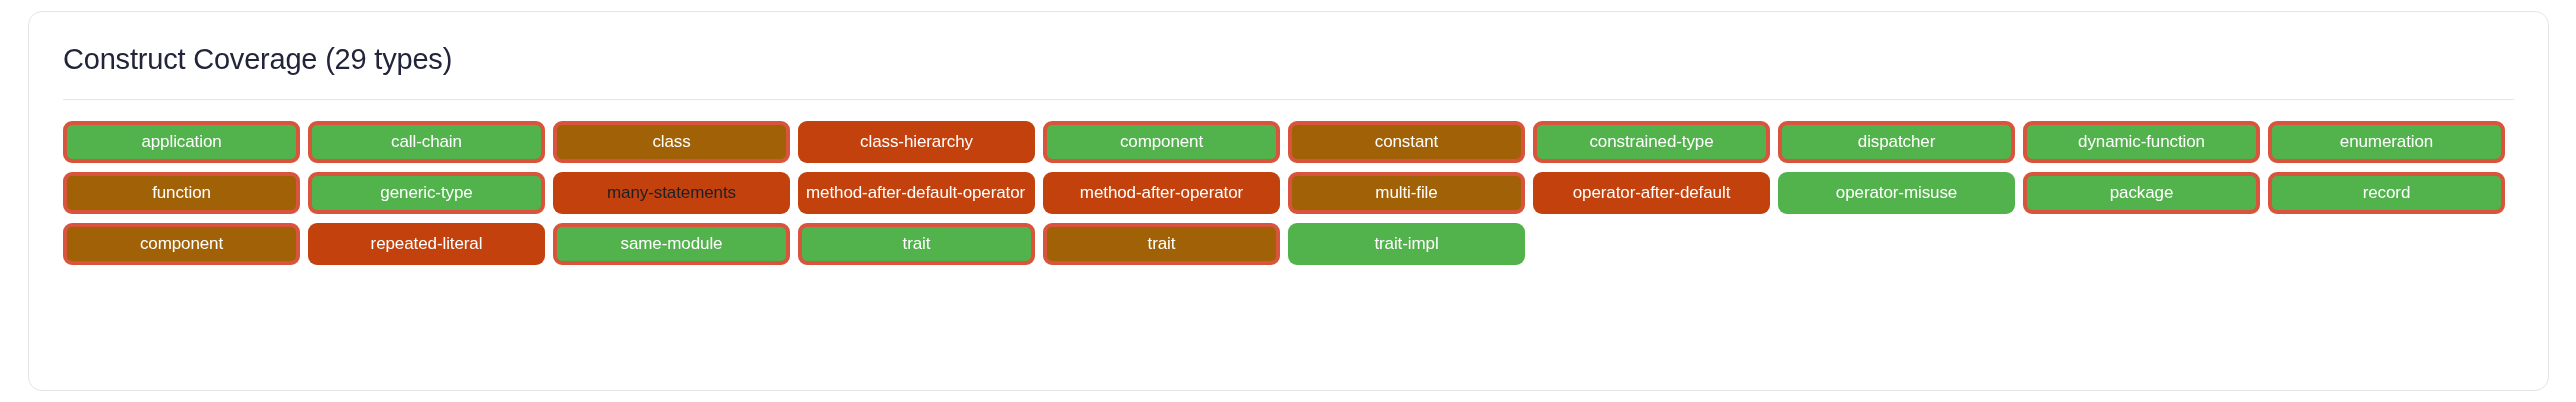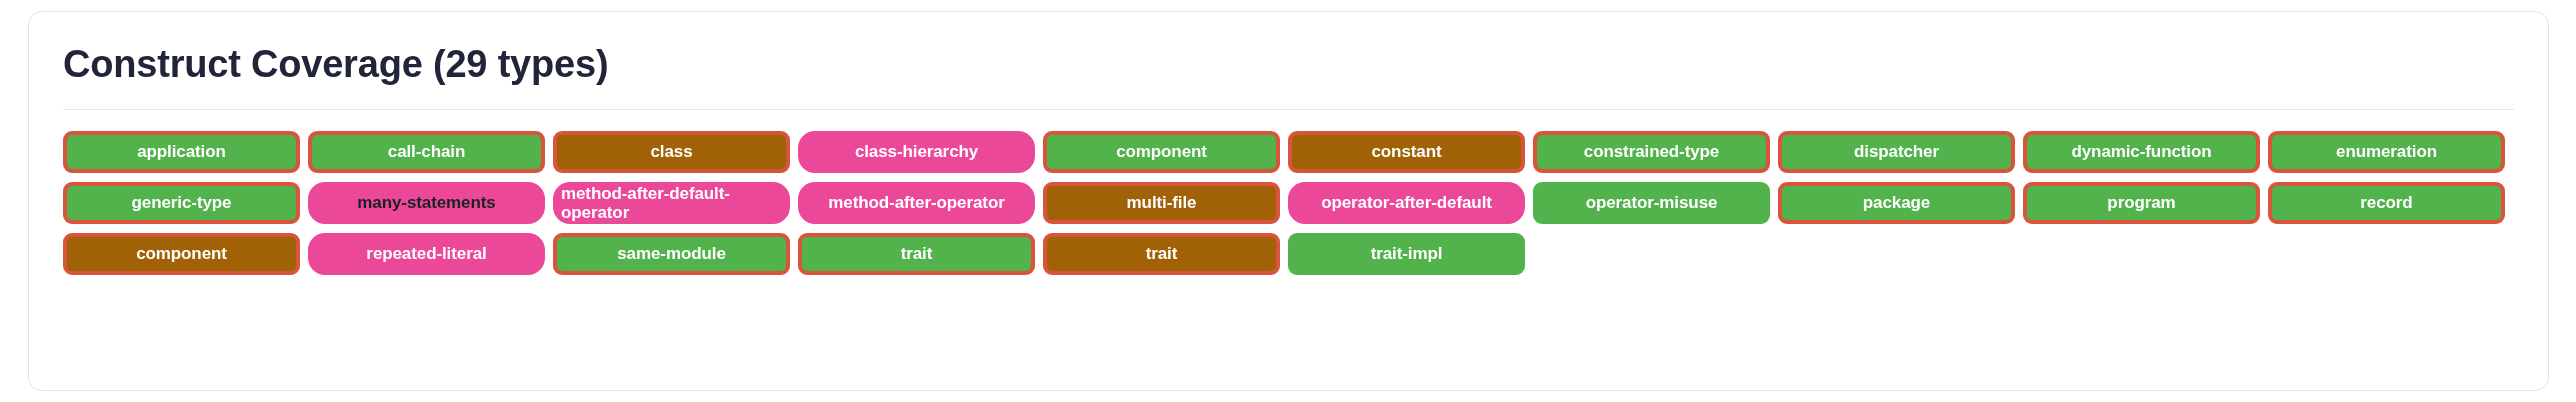--- a/index.html
+++ b/index.html
@@ -27,22 +27,22 @@
     top: 11px;
     width: 2521px;
     height: 380px;
     background: #ffffff;
     border: 1px solid #e3e5e8;
     border-radius: 14px;
     padding: 22px 22px 0 22px;
   }
 
   .card-title {
-    font-size: 38px;
-    font-weight: bold;
+    font-size: 29px;
+    font-weight: normal;
     color: #22243a;
     letter-spacing: -0.2px;
     margin: 10px 0 0 12px;
     line-height: 1.1;
     white-space: nowrap;
   }
 
   .divider {
     margin: 23px 12px 0 12px;
     height: 1px;
@@ -59,31 +59,31 @@
   }
 
   .badge {
     height: 42px;
     border-radius: 9px;
     display: flex;
     align-items: center;
     justify-content: center;
     text-align: center;
     font-size: 17px;
-    font-weight: bold;
+    font-weight: normal;
     letter-spacing: -0.1px;
     padding: 2px 8px;
     line-height: 1.12;
     overflow: hidden;
     user-select: none;
     cursor: default;
   }
 
   
-  .badge.fill-light  { background: #ec4899; border-radius: 17px; }
+  .badge.fill-light  { background: #c2410c; }
   .badge.fill-mid    { background: #52b24c; }
   .badge.fill-dark   { background: #a16207; }
 
   
   .badge.txt-white { color: #ffffff; }
   .badge.txt-dark  { color: #1d2027; }
 
   
   .badge.bordered   { border: 4px solid #d9543c; }
   .badge.unbordered { border: 0 solid transparent; }
@@ -111,29 +111,29 @@
         <div class="badge fill-mid txt-white bordered">application</div>
         <div class="badge fill-mid txt-white bordered">call-chain</div>
         <div class="badge fill-dark txt-white bordered">class</div>
         <div class="badge fill-light txt-white unbordered">class-hierarchy</div>
         <div class="badge fill-mid txt-white bordered">component</div>
         <div class="badge fill-dark txt-white bordered">constant</div>
         <div class="badge fill-mid txt-white bordered">constrained-type</div>
         <div class="badge fill-mid txt-white bordered">dispatcher</div>
         <div class="badge fill-mid txt-white bordered">dynamic-function</div>
         <div class="badge fill-mid txt-white bordered">enumeration</div>
+        <div class="badge fill-dark txt-white bordered">function</div>
         <div class="badge fill-mid txt-white bordered">generic-type</div>
         <div class="badge fill-light txt-dark unbordered">many-statements</div>
         <div class="badge fill-light txt-white unbordered wrap">method-after-default-operator</div>
         <div class="badge fill-light txt-white unbordered">method-after-operator</div>
         <div class="badge fill-dark txt-white bordered">multi-file</div>
         <div class="badge fill-light txt-white unbordered">operator-after-default</div>
         <div class="badge fill-mid txt-white unbordered">operator-misuse</div>
         <div class="badge fill-mid txt-white bordered">package</div>
-        <div class="badge fill-mid txt-white bordered">program</div>
         <div class="badge fill-mid txt-white bordered">record</div>
         <div class="badge fill-dark txt-white bordered">component</div>
         <div class="badge fill-light txt-white unbordered">repeated-literal</div>
         <div class="badge fill-mid txt-white bordered">same-module</div>
         <div class="badge fill-mid txt-white bordered">trait</div>
         <div class="badge fill-dark txt-white bordered">trait</div>
         <div class="badge fill-mid txt-white unbordered">trait-impl</div>
       </div>
 
   </section>

